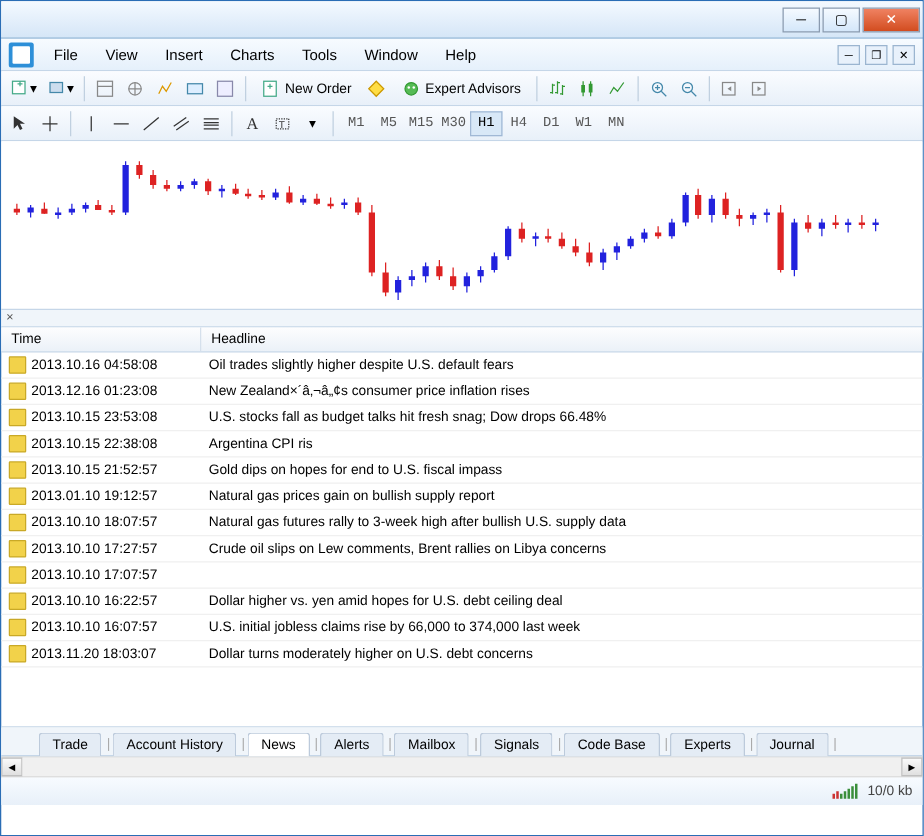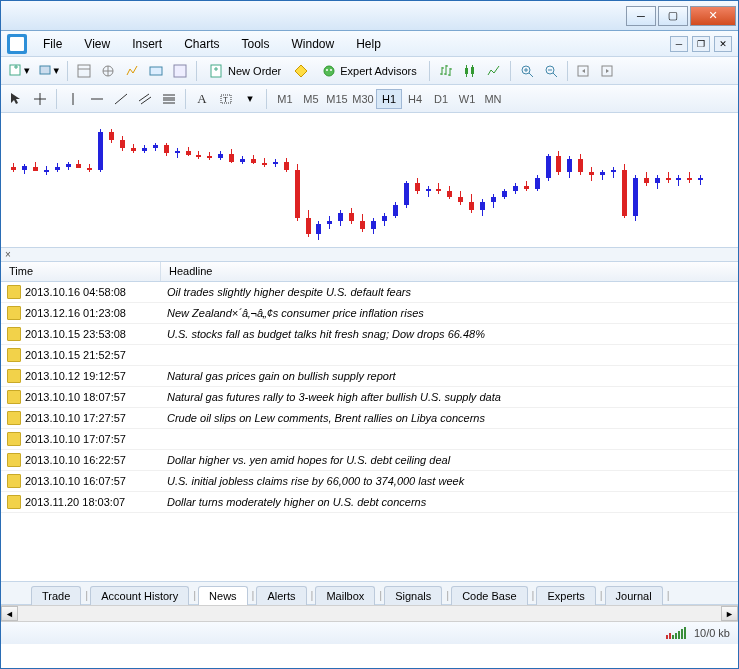--- a/index.html
+++ b/index.html
@@ -18,21 +18,21 @@
 .app-icon::after { content: ""; position: absolute; inset: 3px; background: #fff; border-radius: 1px; }
 .menubar span.menu-item { padding: 2px 10px; font-size: 12px; cursor: pointer; }
 .menubar .spacer { flex: 1; }
 .mini-btn { width: 18px; height: 16px; border: 1px solid #9bb5d0; background: #e8f1fb; margin-left: 2px; display: flex; align-items: center; justify-content: center; font-size: 9px; cursor: pointer; }
 
 
 .toolbar { height: 28px; background: linear-gradient(#fafcff,#e8f0f9); border-bottom: 1px solid #c5d6e8; display: flex; align-items: center; padding: 0 4px; gap: 2px; }
 .tbtn { min-width: 22px; height: 22px; border: 1px solid transparent; display: inline-flex; align-items: center; justify-content: center; font-size: 11px; cursor: pointer; padding: 0 2px; border-radius: 2px; }
 .tbtn svg { width: 16px; height: 16px; }
 .sep { width: 1px; height: 20px; background: #c0d0e0; margin: 0 3px; }
-.tf-btn { min-width: 26px; height: 20px; border: 1px solid transparent; font-size: 11px; color: #555; display: inline-flex; align-items: center; justify-content: center; cursor: pointer; }
+.tf-btn { min-width: 26px; height: 20px; border: 1px solid transparent; font-size: 11px; color: #555; display: inline-flex; align-items: center; justify-content: center; cursor: pointer; font-family: Liberation Mono, monospace; }
 .tf-btn.active { border: 1px solid #a0b8d5; background: #d8e8f7; color: #000; }
 .txt-btn { padding: 0 6px; font-size: 11px; }
 
 
 .chart { height: 135px; background: #fff; border-bottom: 1px solid #c5d6e8; position: relative; overflow: hidden; }
 .candle { position: absolute; }
 .candle .wick { position: absolute; left: 2px; width: 1px; background: currentColor; }
 .candle .body { position: absolute; left: 0; width: 5px; background: currentColor; }
 
 
@@ -40,21 +40,21 @@
 
 
 .news-table { height: 320px; display: flex; flex-direction: column; border-bottom: 1px solid #c5d6e8; justify-content: center; }
 .news-header { height: 20px; background: linear-gradient(#fdfdfe,#ebf1f8); border-bottom: 1px solid #c5d6e8; display: flex; font-size: 11px; }
 .news-header .col-time { width: 160px; padding: 3px 8px; border-right: 1px solid #d5e0ec; }
 .news-header .col-head { flex: 1; padding: 3px 8px; }
 .news-body { flex: 1; overflow-y: auto; }
 .news-row { height: 21px; display: flex; font-size: 11px; border-bottom: 1px solid #f0f0f0; align-items: center; cursor: pointer; }
 .news-row .n-icon { width: 14px; height: 14px; margin: 0 4px 0 6px; background: #f2d24a; border: 1px solid #c9a927; border-radius: 1px; flex-shrink: 0; }
 .news-row .n-time { width: 136px; }
-.news-row .n-head { flex: 1; padding-left: 6px; white-space: nowrap; overflow: hidden; text-overflow: ellipsis; font-style: italic; }
+.news-row .n-head { flex: 1; padding-left: 6px; white-space: nowrap; overflow: hidden; text-overflow: ellipsis; }
 
 
 .bottom-tabs { height: 23px; background: #f0f5fa; border-bottom: 1px solid #c5d6e8; display: flex; align-items: flex-end; padding: 0 4px 0 30px; font-size: 11px; position: relative; }
 .btab { padding: 3px 10px; border: 1px solid #bccadb; border-bottom: none; margin-right: 2px; background: #e4ecf5; cursor: pointer; border-radius: 3px 3px 0 0; position: relative; top: 1px; }
 .btab.active { background: #fff; z-index: 1; }
 .tab-sep { padding: 3px 2px; color: #aaa; }
 
 
 .statusbar { height: 22px; background: linear-gradient(#f7fbff,#e8f0f9); display: flex; align-items: center; justify-content: flex-end; padding: 0 8px; font-size: 11px; gap: 8px; color: #444; }
 .bars { display: flex; align-items: flex-end; gap: 1px; height: 12px; }
@@ -535,25 +535,31 @@
           <div class="n-time">2013.12.16 01:23:08</div>
           <div class="n-head">New Zealand×´â‚¬â„¢s consumer price inflation rises</div>
         </div>
         <div class="news-row">
           <div class="n-icon"></div>
           <div class="n-time">2013.10.15 23:53:08</div>
           <div class="n-head">U.S. stocks fall as budget talks hit fresh snag; Dow drops 66.48%</div>
         </div>
         <div class="news-row">
           <div class="n-icon"></div>
+          <div class="n-time">2013.10.15 22:38:08</div>
+          <div class="n-head">Argentina CPI ris</div>
+        </div>
+        <div class="news-row">
+          <div class="n-icon"></div>
           <div class="n-time">2013.10.15 21:52:57</div>
-        </div>
-        <div class="news-row">
-          <div class="n-icon"></div>
-          <div class="n-time">2013.10.12 19:12:57</div>
+          <div class="n-head">Gold dips on hopes for end to U.S. fiscal impass</div>
+        </div>
+        <div class="news-row">
+          <div class="n-icon"></div>
+          <div class="n-time">2013.01.10 19:12:57</div>
           <div class="n-head">Natural gas prices gain on bullish supply report</div>
         </div>
         <div class="news-row">
           <div class="n-icon"></div>
           <div class="n-time">2013.10.10 18:07:57</div>
           <div class="n-head">Natural gas futures rally to 3-week high after bullish U.S. supply data</div>
         </div>
         <div class="news-row">
           <div class="n-icon"></div>
           <div class="n-time">2013.10.10 17:27:57</div>

